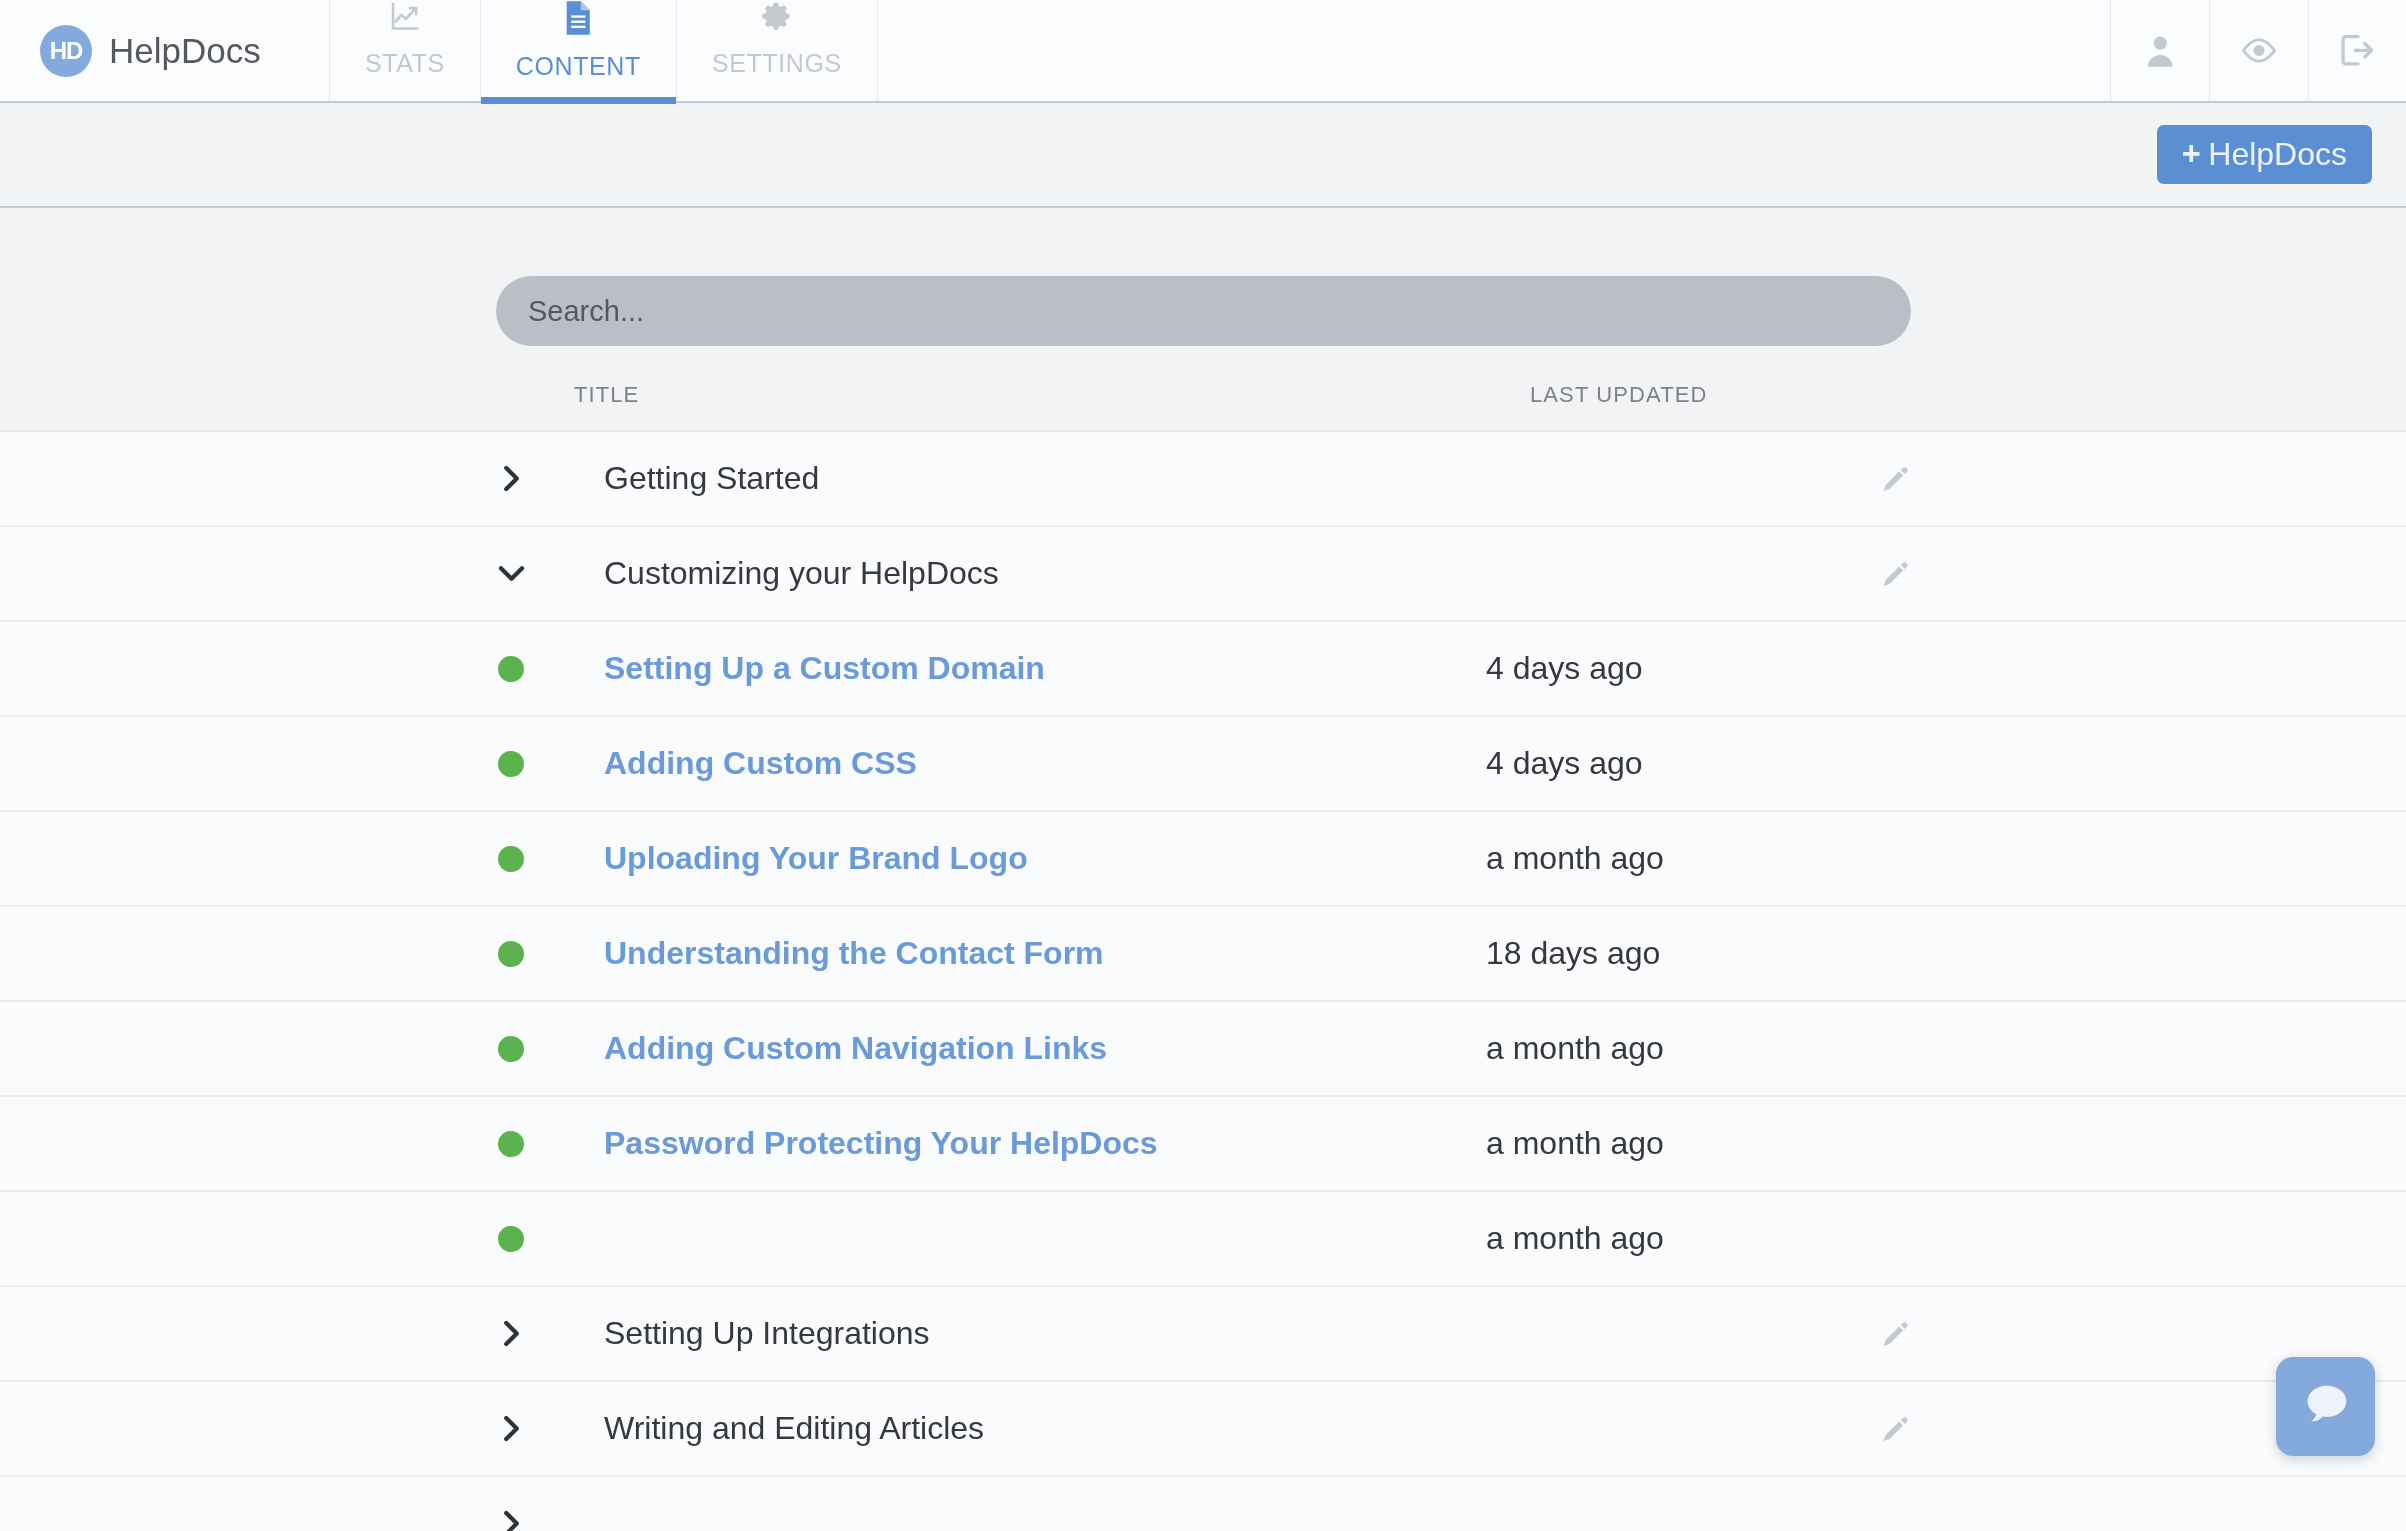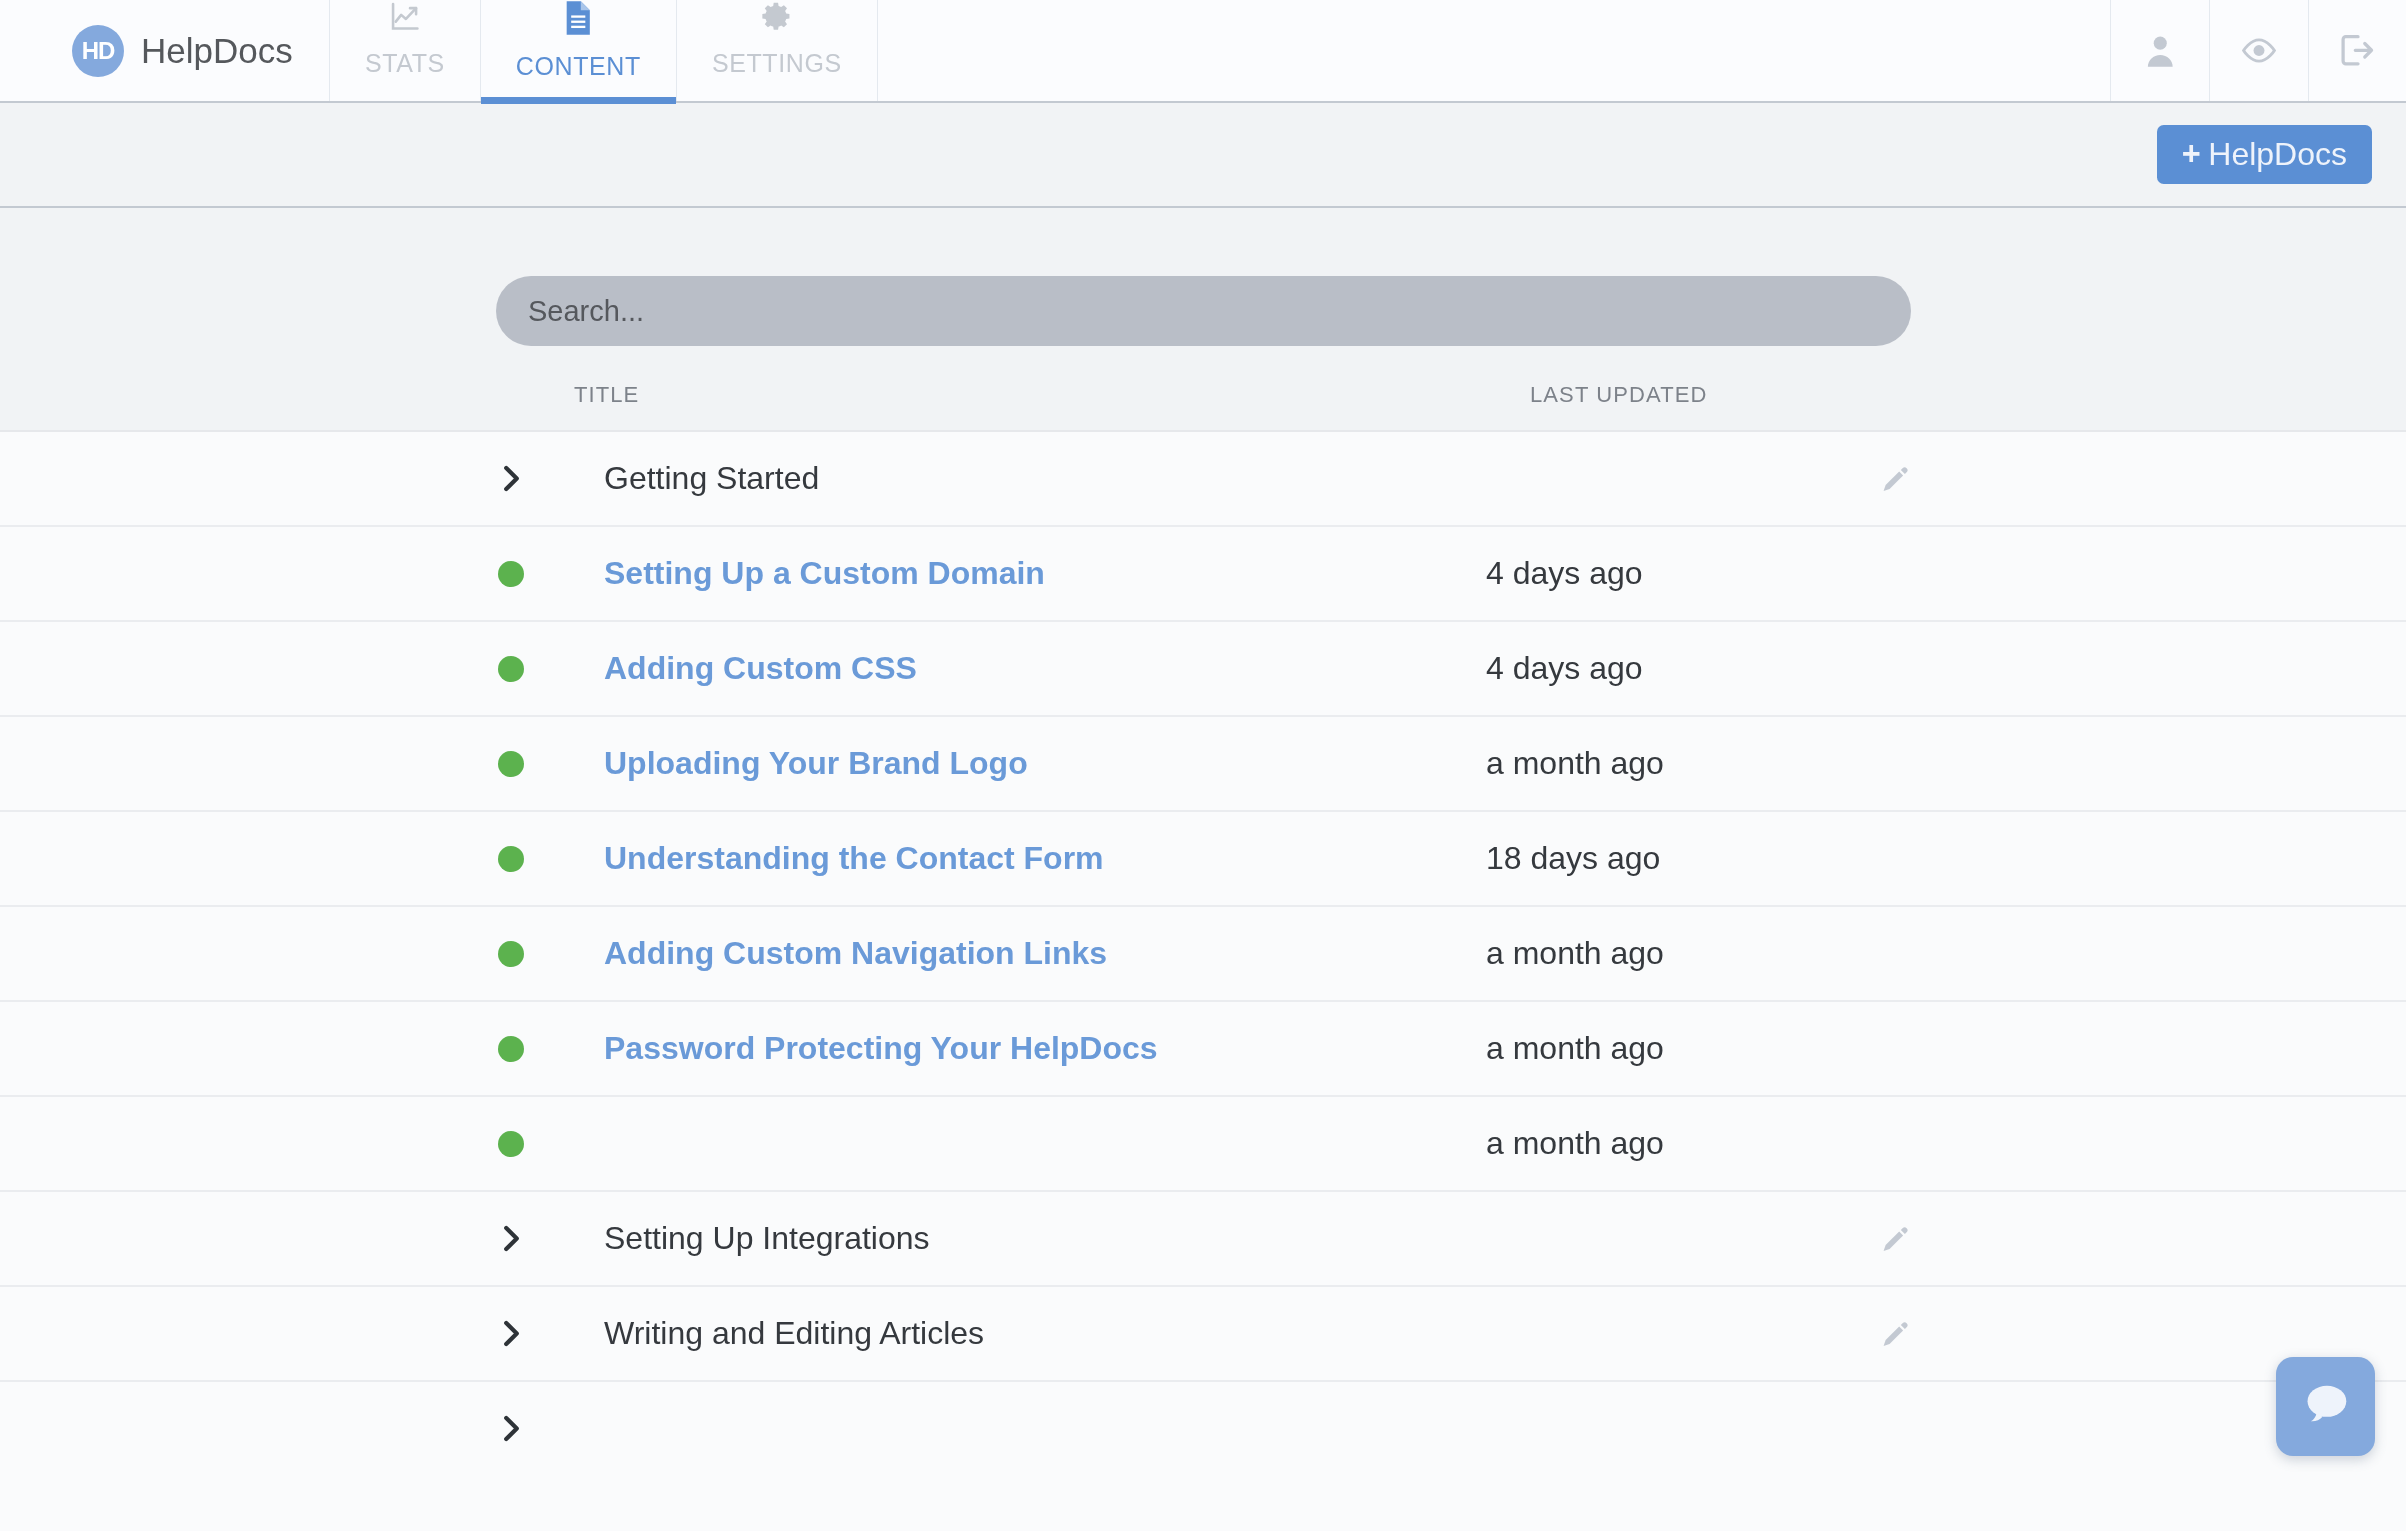--- a/index.html
+++ b/index.html
@@ -20,21 +20,21 @@
     border-bottom: 2.9px solid #c3c9d1;
     display: flex;
     align-items: stretch;
     position: relative;
   }
 
   .brand {
     width: 330px;
     display: flex;
     align-items: center;
-    padding-left: 72px;
+    padding-left: 40px;
     gap: 17px;
     border-right: 1.9px solid #e4e9ef;
   }
   .brand-logo {
     width: 52px; height: 52px;
     border-radius: 50%;
     background: #84a9dd;
     color: #ffffff;
     display: flex;
     align-items: center;
@@ -323,20 +323,34 @@
           </svg>
         </span>
         <span class="rtitle">Getting Started</span>
         <span class="pencil">
           <svg width="32.5" height="32.5" viewBox="0 0 24 24" fill="#c3c9d2">
             <path d="M20.4 4.6a2.1 2.1 0 00-3 0l-1.3 1.3 3 3 1.3-1.3a2.1 2.1 0 000-3z"></path>
             <path d="M14.9 7l-10 10L3.4 21.4 7.8 20l10-10z"></path>
           </svg>
         </span>
       </div>
+      <div class="row category">
+        <span class="chev">
+          <svg width="29" height="23" viewBox="0 0 22 16" fill="none" stroke="#2e3338" stroke-width="3.2" stroke-linecap="round" stroke-linejoin="round">
+            <path d="M3 4l8 8 8-8"></path>
+          </svg>
+        </span>
+        <span class="rtitle">Customizing your HelpDocs</span>
+        <span class="pencil">
+          <svg width="32.5" height="32.5" viewBox="0 0 24 24" fill="#c3c9d2">
+            <path d="M20.4 4.6a2.1 2.1 0 00-3 0l-1.3 1.3 3 3 1.3-1.3a2.1 2.1 0 000-3z"></path>
+            <path d="M14.9 7l-10 10L3.4 21.4 7.8 20l10-10z"></path>
+          </svg>
+        </span>
+      </div>
       <div class="row article">
         <span class="dot"></span>
         <span class="rtitle">Setting Up a Custom Domain</span>
         <span class="rupdated">4 days ago</span>
       </div>
       <div class="row article">
         <span class="dot"></span>
         <span class="rtitle">Adding Custom CSS</span>
         <span class="rupdated">4 days ago</span>
       </div>

